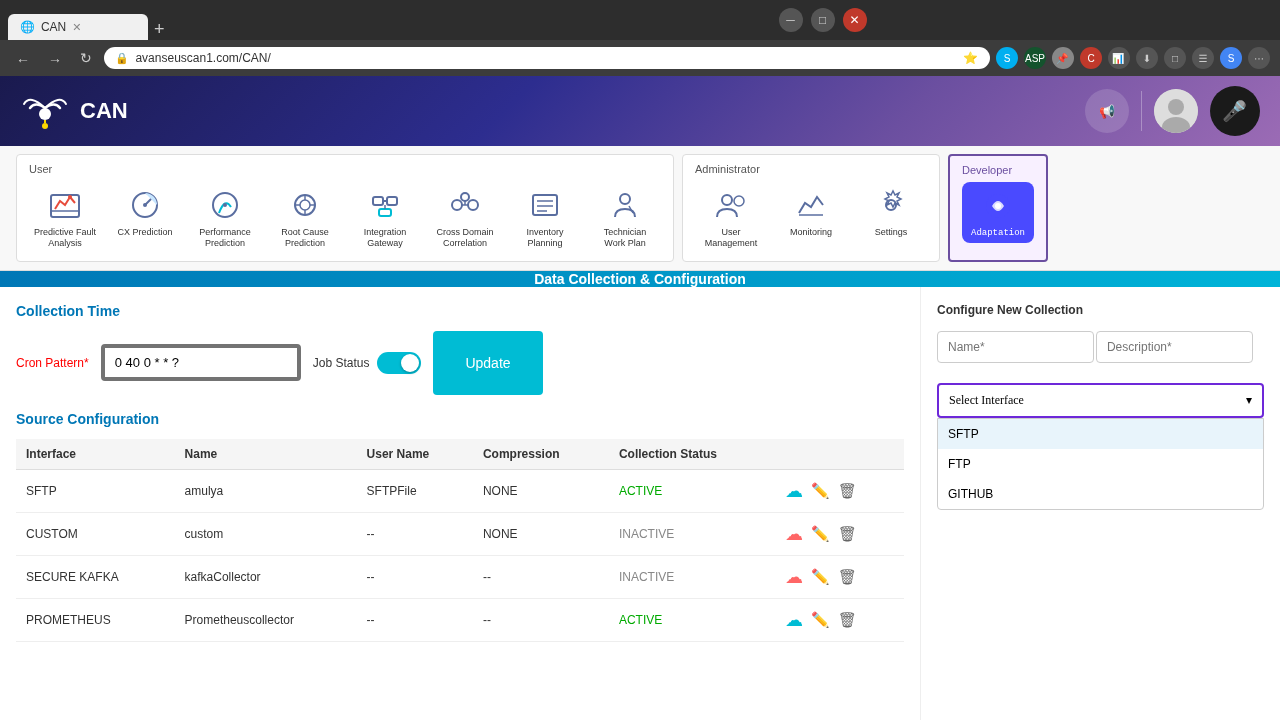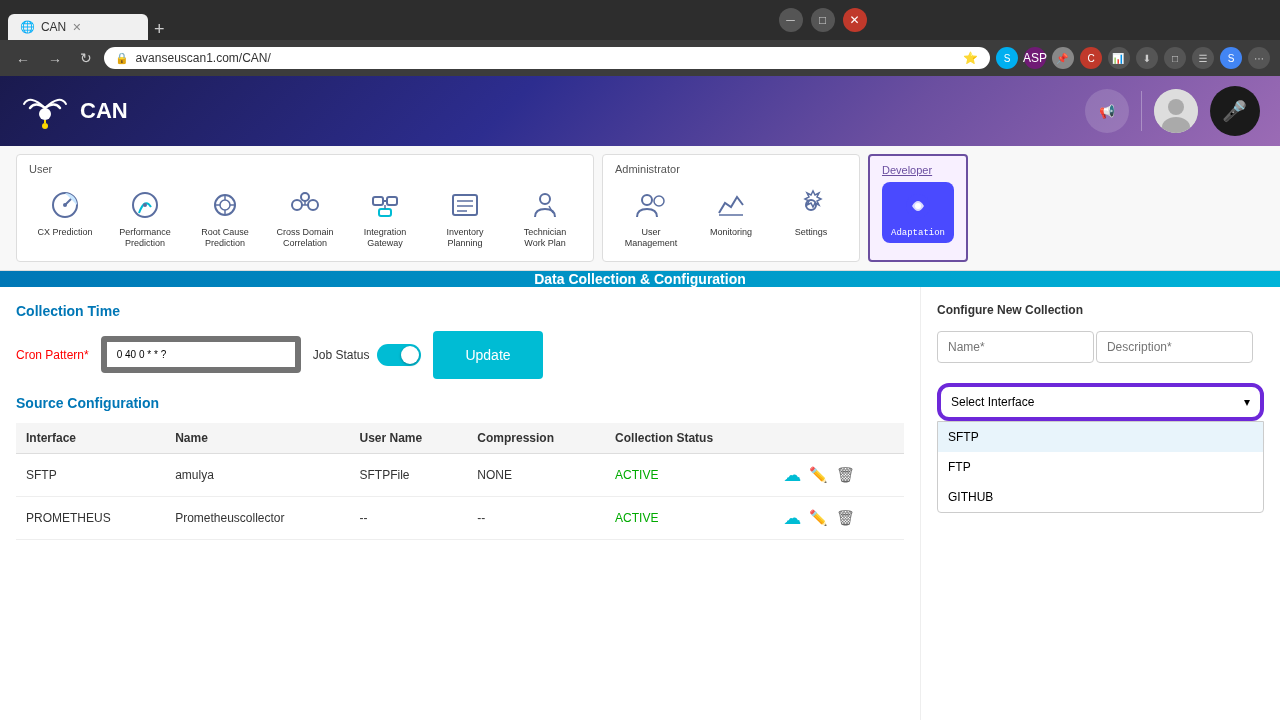--- a/index.html
+++ b/index.html
@@ -37,58 +37,58 @@
     .nav-menu { background: #f8f8f8; border-bottom: 1px solid #ddd; padding: 8px 16px; display: flex; gap: 0; }
     .nav-section { border: 1px solid #ddd; border-radius: 4px; padding: 8px 12px; margin-right: 8px; background: #fff; }
     .nav-section-title { font-size: 11px; color: #555; margin-bottom: 6px; font-weight: 500; }
     .nav-items { display: flex; gap: 8px; }
     .nav-item { display: flex; flex-direction: column; align-items: center; cursor: pointer; width: 72px; text-align: center; padding: 4px; border-radius: 4px; }
     .nav-item.active { background: #4a4aff; border-radius: 8px; }
     .nav-item.active .nav-label { color: white; font-family: Liberation Mono, monospace; }
     .nav-icon-box { width: 40px; height: 40px; display: flex; align-items: center; justify-content: center; font-size: 22px; }
     .nav-label { font-size: 9px; color: #333; line-height: 1.2; margin-top: 2px; }
     .nav-section.developer { border: 2px solid #6b4fa0; background: #f8f0ff; }
-    .nav-section.developer .nav-section-title { color: #6b4fa0; text-decoration: underline; }
+    .nav-section.developer .nav-section-title { color: #6b4fa0; }
 
     
     .main-content { flex: 1; display: flex; flex-direction: column; overflow: hidden; }
     .section-header { background: linear-gradient(90deg, #0077b6, #00b4d8); color: white; text-align: center; font-weight: bold; font-size: 14px; }
 
     .content-body { display: flex; flex: 1; overflow: hidden; }
 
     .left-panel { flex: 1; padding: 16px; overflow-y: auto; }
     .right-panel { width: 360px; padding: 16px; background: #fff; border-left: 1px solid #eee; overflow-y: auto; }
 
     .section-title { color: #0077b6; font-size: 14px; font-weight: 600; margin-bottom: 12px; }
 
     .form-row { display: flex; align-items: center; gap: 12px; margin-bottom: 16px; }
     .form-label { font-size: 12px; color: #333; white-space: nowrap; }
     .form-label span { color: red; }
-    .cron-input { border: 6px solid #737373; border-radius: 4px; padding: 7px 10px; font-size: 10px; width: 200px; }
+    .cron-input { border: 4px solid #737373; border-radius: 4px; padding: 7px 10px; font-size: 13px; width: 200px; }
     .job-status-area { display: flex; align-items: center; gap: 8px; }
     .toggle { display: flex; align-items: center; }
     .toggle-track { width: 44px; height: 22px; background: #00bcd4; border-radius: 11px; position: relative; cursor: pointer; display: flex; align-items: center; }
     .toggle-thumb { width: 18px; height: 18px; background: white; border-radius: 50%; position: absolute; right: 2px; box-shadow: 0 1px 3px rgba(0,0,0,0.3); }
     .toggle-x { color: white; font-size: 9px; position: absolute; right: 5px; }
-    .update-btn { background: #00bcd4; color: white; border: none; border-radius: 4px; padding: 16px 32px; font-size: 14px; cursor: pointer; font-weight: 500; }
+    .update-btn { background: #00bcd4; color: white; border: none; border-radius: 4px; padding: 24px 32px; font-size: 14px; cursor: pointer; font-weight: 500; }
 
     .source-config-section { margin-top: 8px; }
     table { width: 100%; border-collapse: collapse; }
     thead tr { background: #f5f5f5; }
     th { text-align: left; padding: 8px 10px; font-size: 12px; color: #333; border-bottom: 1px solid #ddd; font-weight: 600; }
     td { padding: 10px 10px; font-size: 12px; color: #333; border-bottom: 1px solid #eee; }
     .action-icons { display: flex; gap: 8px; align-items: center; }
     .action-icon { cursor: pointer; font-size: 15px; color: #666; }
     .cloud-icon { font-size: 18px; }
 
     
     .right-title { color: #333; font-size: 12px; font-weight: 600; margin-bottom: 14px; }
     .right-input { border: 1px solid #ccc; border-radius: 4px; padding: 8px 10px; font-size: 12px; width: 100%; margin-bottom: 10px; }
     .interface-select { position: relative; margin-bottom: 2px; }
-    .select-box { border: 4px solid #6d28d9; border-radius: 12px; padding: 8px 10px; font-size: 12px; width: 100%; display: flex; justify-content: space-between; align-items: center; cursor: pointer; background: white; }
+    .select-box { border: 2px solid #6d28d9; border-radius: 4px; padding: 8px 10px; font-size: 12px; width: 100%; display: flex; justify-content: space-between; align-items: center; cursor: pointer; background: white; font-family: Liberation Serif, serif; }
     .dropdown-list { border: 1px solid #ccc; border-radius: 0 0 4px 4px; background: white; position: absolute; width: 100%; z-index: 10; max-height: 100px; overflow-y: auto; }
     .dropdown-item { padding: 8px 10px; font-size: 12px; cursor: pointer; }
     .dropdown-item.highlighted { background: #e8f4fb; }
     .status-row { display: flex; align-items: center; justify-content: space-between; margin: 10px 0; }
     .status-label { font-size: 12px; color: #333; }
     .cancel-btn { background: white; color: #333; border: 1px solid #ccc; border-radius: 4px; padding: 8px 24px; font-size: 13px; cursor: pointer; }
     .right-top-row { display: flex; gap: 2px; margin-bottom: 10px; }
 
     
     .status-active { color: #00aa00; font-weight: 500; }
@@ -121,21 +121,21 @@
   <button class="nav-btn">←</button>
   <button class="nav-btn">→</button>
   <button class="nav-btn">↻</button>
   <div class="url-bar">
     <span style="color:#555; font-size:11px;">🔒</span>
     <span class="url-text">avanseuscan1.com/CAN/</span>
     <span>⭐</span>
   </div>
   <div class="nav-icons">
     <div class="nav-icon" style="background:#00aff0; color:white;">S</div>
-    <div class="nav-icon" style="background:#701a75; color:white; font-size:12px;text-align:center;">ASP</div>
+    <div class="nav-icon" style="background:#14532d; color:white; font-size:10px;text-align:center;">ASP</div>
     <div class="nav-icon" style="background:#888;">📌</div>
     <div class="nav-icon" style="background:#c0392b; color:white;">C</div>
     <div class="nav-icon" style="background:#555;">📊</div>
     <div class="nav-icon" style="background:#555;">⬇</div>
     <div class="nav-icon" style="background:#555;">□</div>
     <div class="nav-icon" style="background:#555;">☰</div>
     <div class="nav-icon" style="background:#4285f4; color:white;">S</div>
     <div class="nav-icon">⋯</div>
   </div>
 </div>
@@ -174,20 +174,31 @@
   </div>
 
   <div class="nav-menu">
 
     <div class="nav-section">
       <div class="nav-section-title">User</div>
       <div class="nav-items">
         <div class="nav-item">
           <div class="nav-icon-box">
             <svg width="36" height="36" viewBox="0 0 36 36">
+              <rect x="4" y="8" width="28" height="22" rx="2" fill="none" stroke="#5a6ea0" stroke-width="2"></rect>
+              <line x1="4" y1="24" x2="32" y2="24" stroke="#5a6ea0" stroke-width="1.5"></line>
+              <polyline points="8,22 13,14 18,18 23,10 28,16" fill="none" stroke="#e74c3c" stroke-width="2"></polyline>
+              <circle cx="23" cy="10" r="2" fill="#e74c3c"></circle>
+            </svg>
+          </div>
+          <span class="nav-label">Predictive Fault Analysis</span>
+        </div>
+        <div class="nav-item">
+          <div class="nav-icon-box">
+            <svg width="36" height="36" viewBox="0 0 36 36">
               <circle cx="18" cy="18" r="12" fill="none" stroke="#5a6ea0" stroke-width="2"></circle>
               <path d="M18 6 A12 12 0 0 1 30 18" fill="#c8e6ff" stroke="none"></path>
               <line x1="18" y1="18" x2="24" y2="12" stroke="#5a6ea0" stroke-width="2"></line>
               <circle cx="18" cy="18" r="2" fill="#5a6ea0"></circle>
             </svg>
           </div>
           <span class="nav-label">CX Prediction</span>
         </div>
         <div class="nav-item">
           <div class="nav-icon-box">
@@ -208,40 +219,40 @@
               <line x1="18" y1="23" x2="18" y2="28" stroke="#5a6ea0" stroke-width="1.5"></line>
               <line x1="8" y1="18" x2="13" y2="18" stroke="#5a6ea0" stroke-width="1.5"></line>
               <line x1="23" y1="18" x2="28" y2="18" stroke="#5a6ea0" stroke-width="1.5"></line>
             </svg>
           </div>
           <span class="nav-label">Root Cause Prediction</span>
         </div>
         <div class="nav-item">
           <div class="nav-icon-box">
             <svg width="36" height="36" viewBox="0 0 36 36">
+              <rect x="6" y="10" width="10" height="8" rx="2" fill="none" stroke="#5a6ea0" stroke-width="2"></rect>
+              <rect x="20" y="10" width="10" height="8" rx="2" fill="none" stroke="#5a6ea0" stroke-width="2"></rect>
+              <line x1="16" y1="14" x2="20" y2="14" stroke="#5a6ea0" stroke-width="2"></line>
+              <rect x="12" y="22" width="12" height="7" rx="2" fill="none" stroke="#00bcd4" stroke-width="2"></rect>
+              <line x1="18" y1="18" x2="18" y2="22" stroke="#5a6ea0" stroke-width="1.5"></line>
+            </svg>
+          </div>
+          <span class="nav-label">Integration Gateway</span>
+        </div>
+        <div class="nav-item">
+          <div class="nav-icon-box">
+            <svg width="36" height="36" viewBox="0 0 36 36">
               <circle cx="10" cy="18" r="5" fill="none" stroke="#5a6ea0" stroke-width="2"></circle>
               <circle cx="26" cy="18" r="5" fill="none" stroke="#5a6ea0" stroke-width="2"></circle>
               <line x1="15" y1="18" x2="21" y2="18" stroke="#5a6ea0" stroke-width="1.5"></line>
               <circle cx="18" cy="10" r="4" fill="none" stroke="#5a6ea0" stroke-width="2"></circle>
               <line x1="18" y1="14" x2="18" y2="18" stroke="#5a6ea0" stroke-width="1.5"></line>
             </svg>
           </div>
           <span class="nav-label">Cross Domain Correlation</span>
-        </div>
-        <div class="nav-item">
-          <div class="nav-icon-box">
-            <svg width="36" height="36" viewBox="0 0 36 36">
-              <rect x="6" y="10" width="10" height="8" rx="2" fill="none" stroke="#5a6ea0" stroke-width="2"></rect>
-              <rect x="20" y="10" width="10" height="8" rx="2" fill="none" stroke="#5a6ea0" stroke-width="2"></rect>
-              <line x1="16" y1="14" x2="20" y2="14" stroke="#5a6ea0" stroke-width="2"></line>
-              <rect x="12" y="22" width="12" height="7" rx="2" fill="none" stroke="#00bcd4" stroke-width="2"></rect>
-              <line x1="18" y1="18" x2="18" y2="22" stroke="#5a6ea0" stroke-width="1.5"></line>
-            </svg>
-          </div>
-          <span class="nav-label">Integration Gateway</span>
         </div>
         <div class="nav-item">
           <div class="nav-icon-box">
             <svg width="36" height="36" viewBox="0 0 36 36">
               <rect x="6" y="8" width="24" height="20" rx="2" fill="none" stroke="#5a6ea0" stroke-width="2"></rect>
               <line x1="10" y1="14" x2="26" y2="14" stroke="#5a6ea0" stroke-width="1.5"></line>
               <line x1="10" y1="19" x2="26" y2="19" stroke="#5a6ea0" stroke-width="1.5"></line>
               <line x1="10" y1="24" x2="20" y2="24" stroke="#5a6ea0" stroke-width="1.5"></line>
             </svg>
           </div>
@@ -358,20 +369,48 @@
     <td class="status-active">ACTIVE</td>
     <td>
       <div class="action-icons">
         <span class="cloud-icon" style="color:#00bcd4;">☁</span>
         <span class="action-icon">✏️</span>
         <span class="action-icon">🗑</span>
       </div>
     </td>
   </tr>
                 <tr>
+    <td>CUSTOM</td>
+    <td>custom</td>
+    <td>--</td>
+    <td>NONE</td>
+    <td class="status-inactive">INACTIVE</td>
+    <td>
+      <div class="action-icons">
+        <span class="cloud-icon" style="color:#ff6666;">☁</span>
+        <span class="action-icon">✏️</span>
+        <span class="action-icon">🗑</span>
+      </div>
+    </td>
+  </tr>
+                <tr>
+    <td>SECURE KAFKA</td>
+    <td>kafkaCollector</td>
+    <td>--</td>
+    <td>--</td>
+    <td class="status-inactive">INACTIVE</td>
+    <td>
+      <div class="action-icons">
+        <span class="cloud-icon" style="color:#ff6666;">☁</span>
+        <span class="action-icon">✏️</span>
+        <span class="action-icon">🗑</span>
+      </div>
+    </td>
+  </tr>
+                <tr>
     <td>PROMETHEUS</td>
     <td>Prometheuscollector</td>
     <td>--</td>
     <td>--</td>
     <td class="status-active">ACTIVE</td>
     <td>
       <div class="action-icons">
         <span class="cloud-icon" style="color:#00bcd4;">☁</span>
         <span class="action-icon">✏️</span>
         <span class="action-icon">🗑</span>

